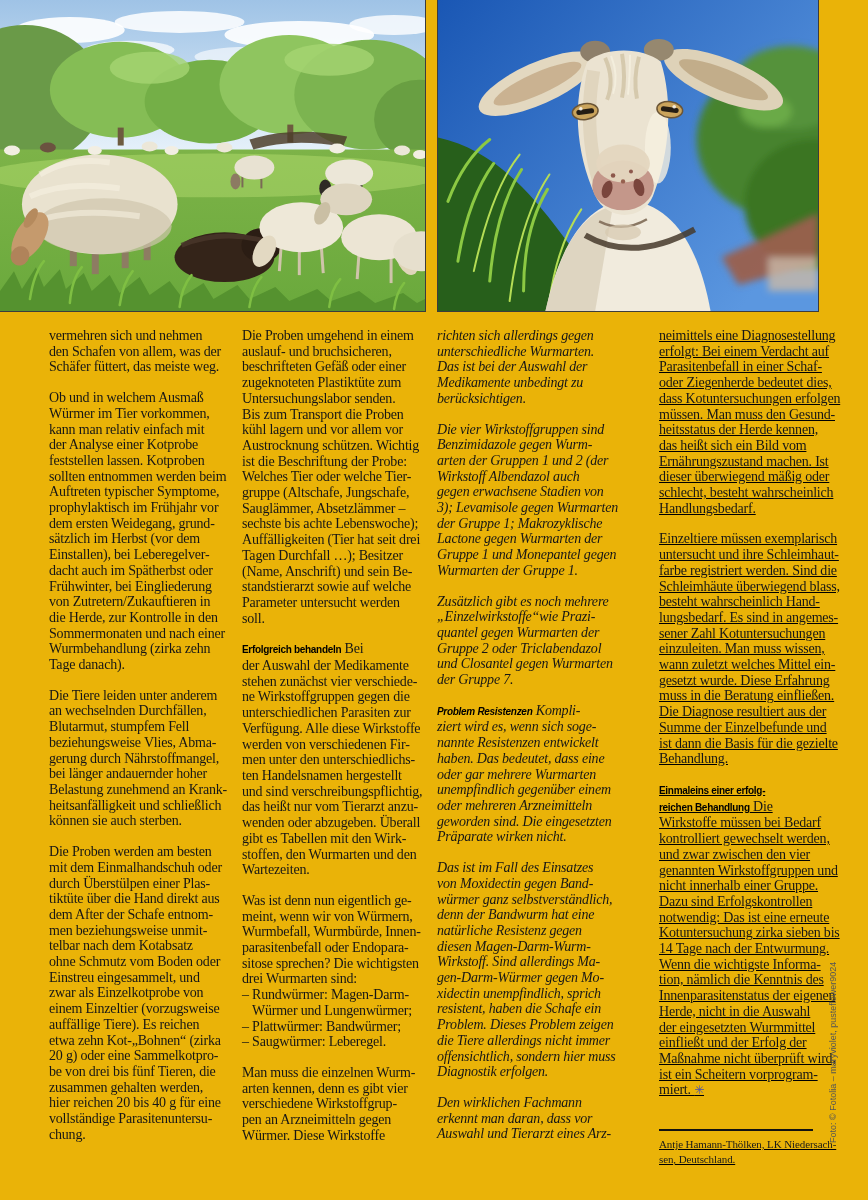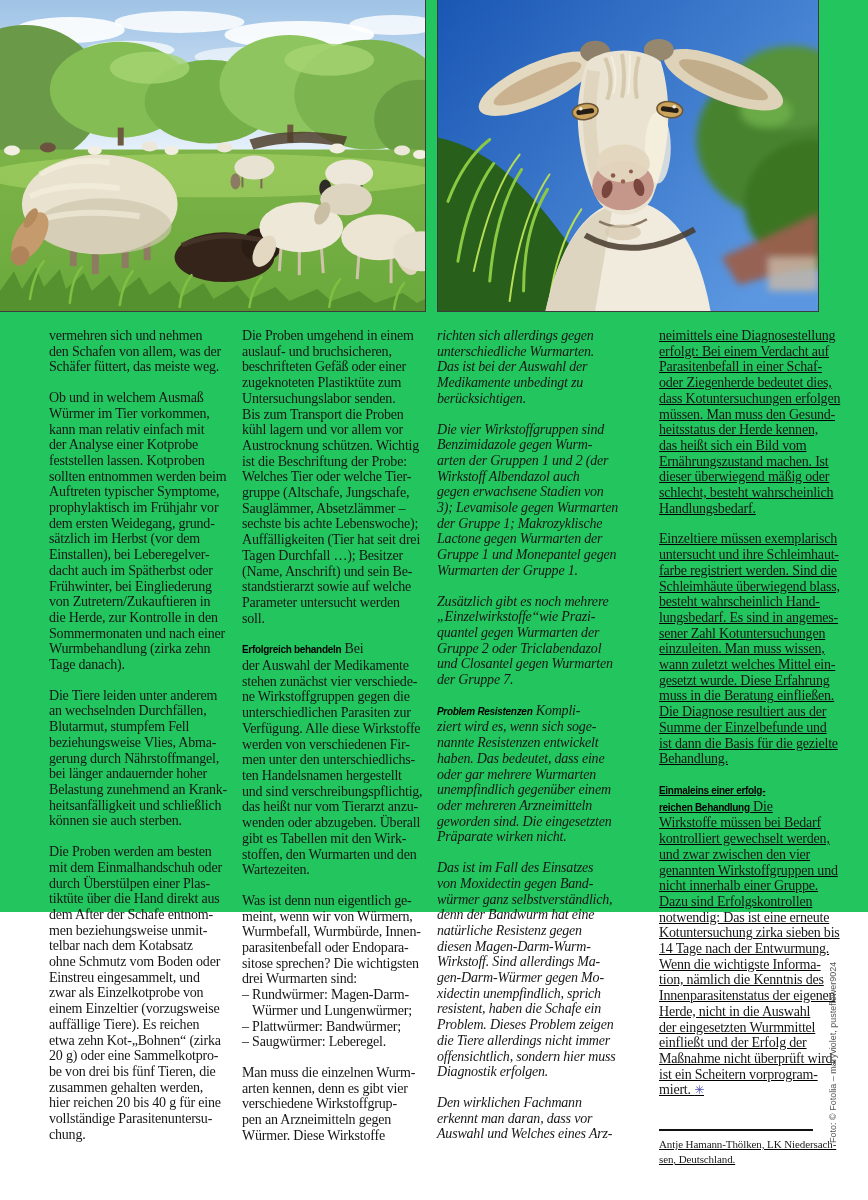--- a/index.html
+++ b/index.html
@@ -1,18 +1,18 @@
 <!DOCTYPE html>
 <html><head>
 <meta charset="utf-8">
 <style>
   html,body{margin:0;padding:0;}
   body{width:868px;height:1200px;background:#ffffff;position:relative;overflow:hidden;
        font-family:"Liberation Serif",serif;}
-  .page{position:absolute;inset:0;width:868px;height:912px;background:#22c55e;}
+  .page{position:absolute;inset:0;width:868px;height:1200px;background:#eab308;}
 
   
   .photo{position:absolute;top:0;overflow:hidden;border:1px solid #3c3c3c;border-top:none;box-sizing:border-box;}
   .photo svg{display:block;width:100%;height:100%;}
   .photo-left{left:0;width:426px;height:312px;border-left:none;}
   .photo-right{left:437px;width:382px;height:312px;}
 
   
   .col{position:absolute;top:328px;width:190px;}
   .col1{left:49px;}
@@ -370,21 +370,21 @@
 Wirkstoff. Sind allerdings Ma-
 gen-Darm-Würmer gegen Mo-
 xidectin unempfindlich, sprich
 resistent, haben die Schafe ein
 Problem. Dieses Problem zeigen
 die Tiere allerdings nicht immer
 offensichtlich, sondern hier muss
 Diagnostik erfolgen.</span></p>
     <p class="para"><span>Den wirklichen Fachmann
 erkennt man daran, dass vor
-Auswahl und Welches eines Arz-</span></p>
+Auswahl und Tierarzt eines Arz-</span></p>
   </div>
 
   <div class="col col4">
     <p class="para"><span>neimittels eine Diagnosestellung
 erfolgt: Bei einem Verdacht auf
 Parasitenbefall in einer Schaf-
 oder Ziegenherde bedeutet dies,
 dass Kotuntersuchungen erfolgen
 müssen. Man muss den Gesund-
 heitsstatus der Herde kennen,

